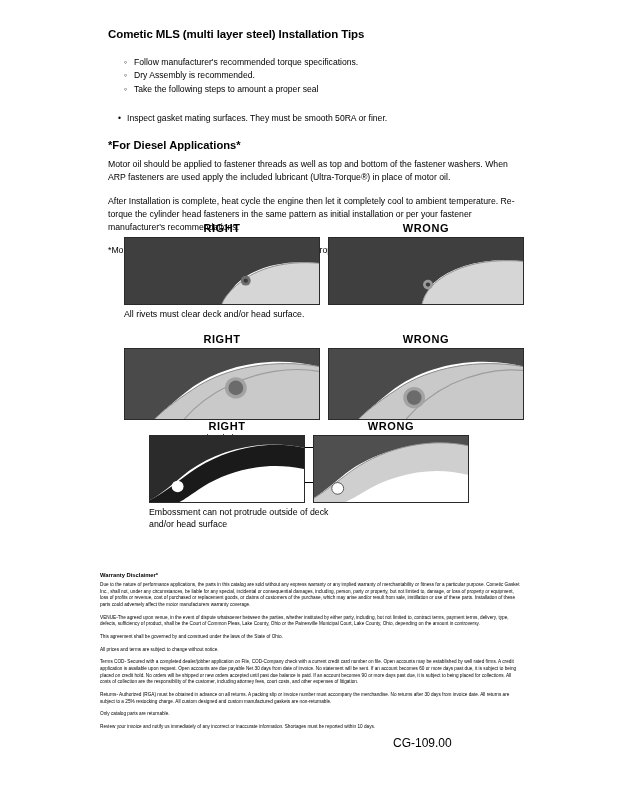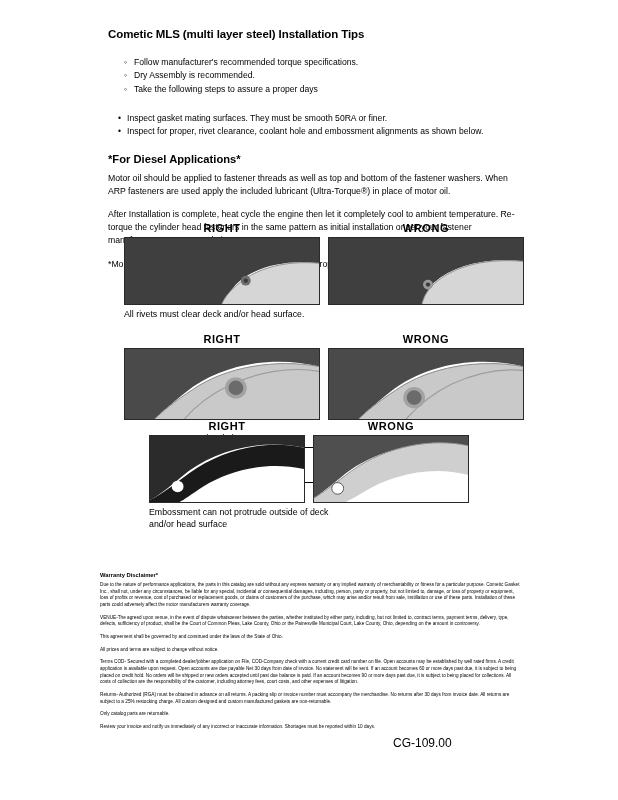--- a/index.html
+++ b/index.html
@@ -177,25 +177,24 @@
 <body>
 
 <div class="page">
 
   <div class="content">
     <h1 class="title">Cometic MLS (multi layer steel) Installation Tips</h1>
 
     <ul class="bullets">
       <li>Follow manufacturer's recommended torque specifications.</li>
       <li>Dry Assembly is recommended.</li>
-      <li>Take the following steps to assure a proper days</li>
+      <li>Take the following steps to amount a proper seal</li>
     </ul>
     <ul class="subbullets">
       <li>Inspect gasket mating surfaces.  They must be smooth 50RA or finer.</li>
-      <li>Inspect for proper, rivet clearance, coolant hole and embossment alignments as shown below.</li>
     </ul>
 
     <h2 class="subhead">*For Diesel Applications*</h2>
     <p class="body">Motor oil should be applied to fastener threads as well as top and bottom of the fastener washers.  When ARP fasteners are used apply the included lubricant (Ultra-Torque®) in place of motor oil.</p>
     <p class="body">After Installation is complete, heat cycle the engine then let it completely cool to ambient temperature. Re-torque the cylinder head fasteners in the same pattern as initial installation or per your fastener manufacturer's recommendations.</p>
     <p class="body last">*More than one re-torque may be required to achieve proper fastener stretch*</p>
   </div>
 
   <div class="figures">
 

